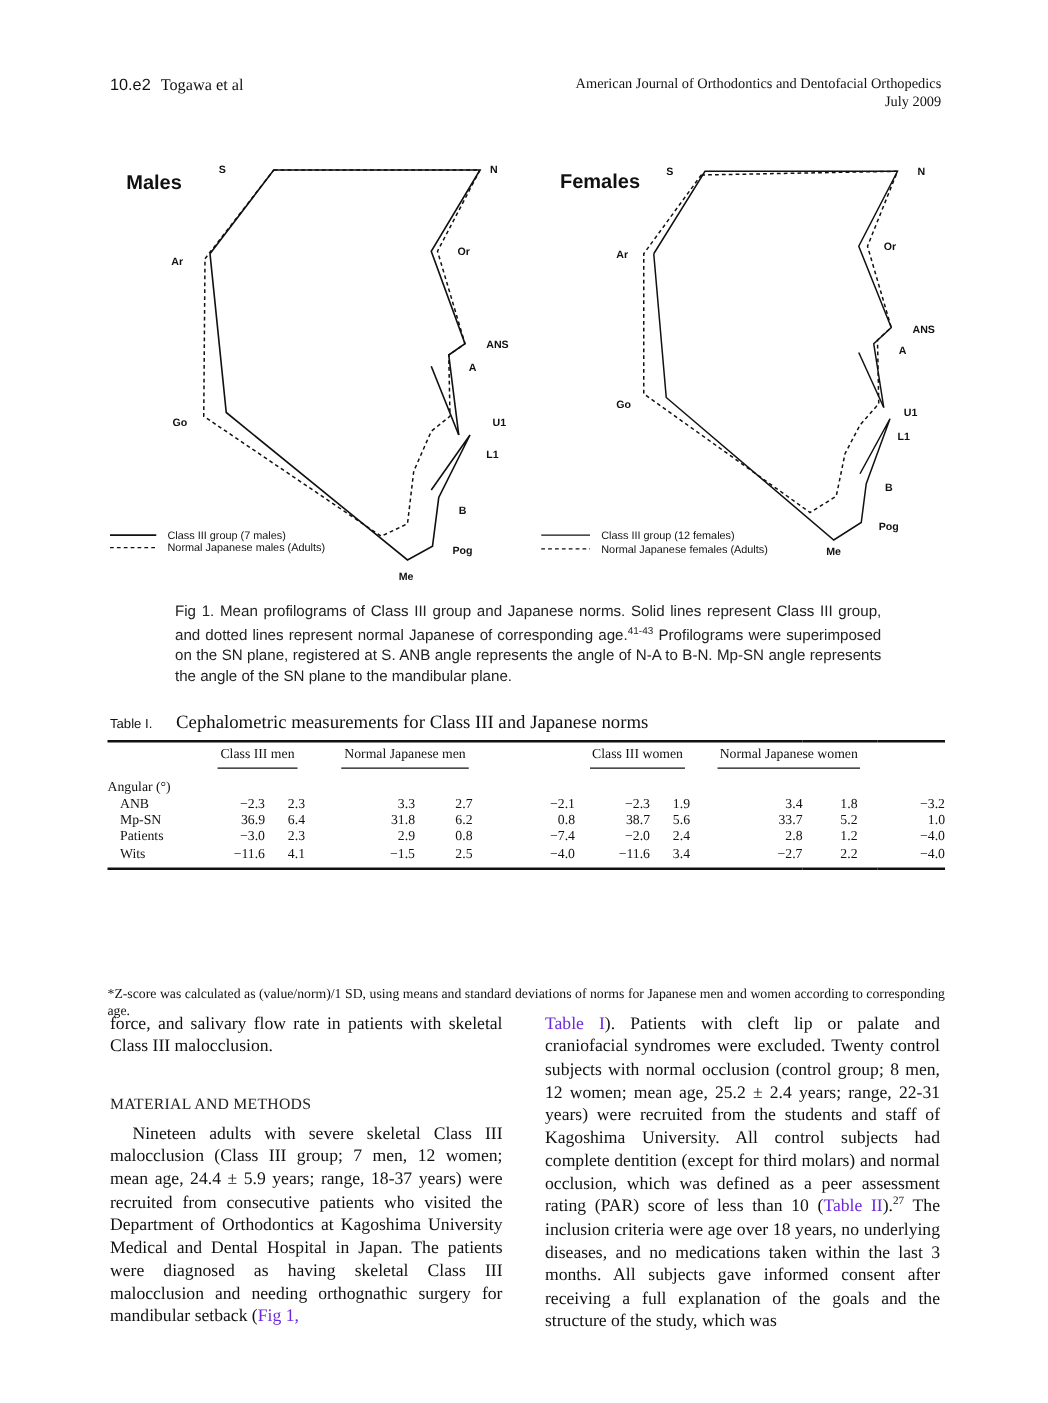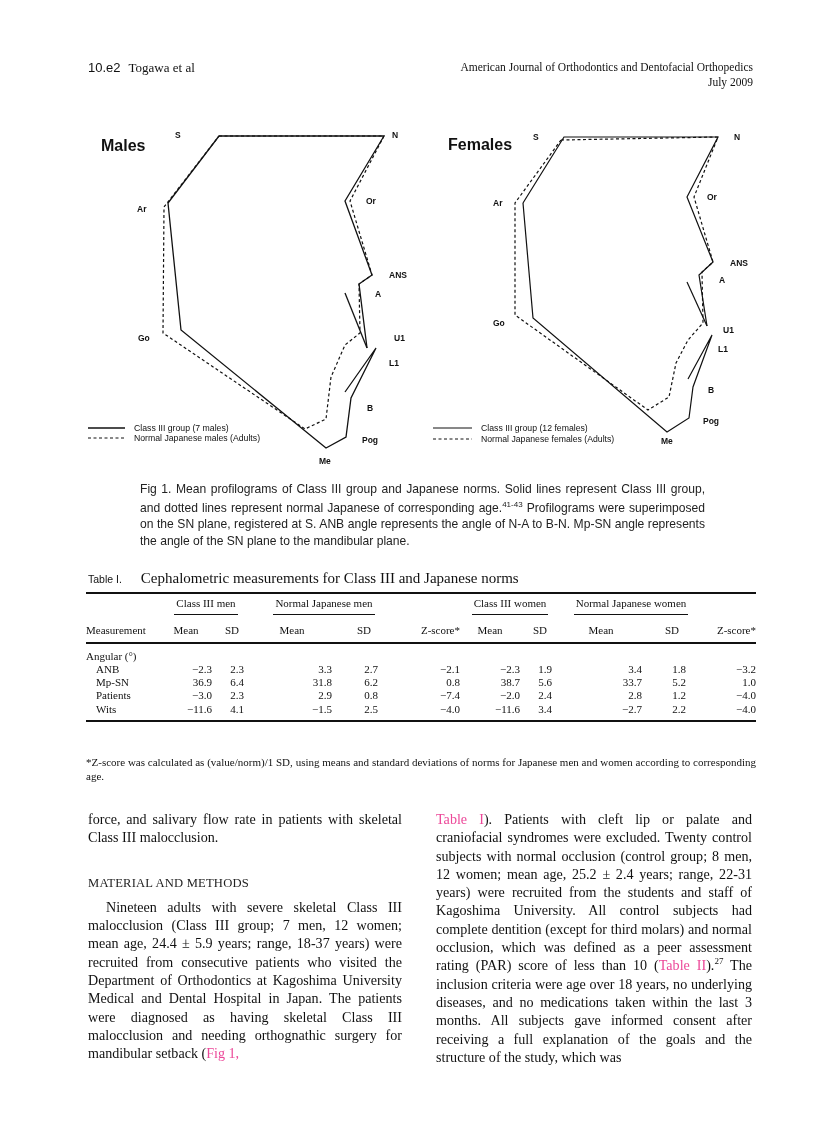--- a/index.html
+++ b/index.html
@@ -19,25 +19,25 @@
       font-family:"Liberation Serif", serif; font-size:11px; }
   table.data { border-top:2px solid #111; border-bottom:2px solid #111; }
   table.data td, table.data th { padding:0; font-weight:normal; }
   .grp th { height:24px; text-align:center; }
   .grp th.u span { display:inline-block; border-bottom:1.4px solid #111; padding:0 2px 5px; }
   .sub th { height:24px; border-bottom:2px solid #111; }
   .num { text-align:right; }
   tr.row td { height:13.2px; line-height:13.2px; }
   tr.cat td { height:14px; line-height:14px; }
   .ind { padding-left:10px !important; }
-  .foot { left:86px; top:755px; width:670px; font-size:11px; line-height:14px; text-align:justify; }
+  .foot { left:86px; top:788px; width:670px; font-size:11px; line-height:14px; text-align:justify; }
   .col { font-size:14.1px; line-height:18.3px; text-align:justify; }
   .colL { left:88px; top:810px; width:314px; }
   .colR { left:436px; top:810px; width:316px; }
-  .link { color:#ec4899; }
+  .link { color:#6d28d9; }
   .sect { font-family:Liberation Serif, serif; font-size:12.6px; letter-spacing:0.2px; margin:27px 0 6px 0; color:#222; }
   .para { text-indent:18px; }
   .col sup { font-size:9px; line-height:0; }
 </style>
 </head>
 <body>
 
 <div class="abs serif hdr-left">
   <span class="pg">10.e2</span><span>Togawa et al</span>
 </div>
@@ -128,33 +128,20 @@
   <tbody>
       <tr class="grp">
     <th></th>
     <th colspan="2" class="u"><span>Class III men</span></th>
     <th colspan="2" class="u"><span>Normal Japanese men</span></th>
     <th></th>
     <th colspan="2" class="u"><span>Class III women</span></th>
     <th colspan="2" class="u"><span>Normal Japanese women</span></th>
     <th></th>
   </tr>
-  <tr class="sub">
-    <th style="text-align:left">Measurement</th>
-    <th>Mean</th>
-    <th>SD</th>
-    <th>Mean</th>
-    <th>SD</th>
-    <th class="num">Z-score*</th>
-    <th>Mean</th>
-    <th>SD</th>
-    <th>Mean</th>
-    <th>SD</th>
-    <th class="num">Z-score*</th>
-  </tr>
   <tr>
         <td colspan="11" style="height:5px"></td>
       </tr>
   <tr class="cat">
         <td colspan="11">Angular (°)</td>
       </tr>
   <tr class="row">
     <td class="ind">ANB</td>
     <td class="num">−2.3</td>
     <td class="num" style="padding-right:8px">2.3</td>

